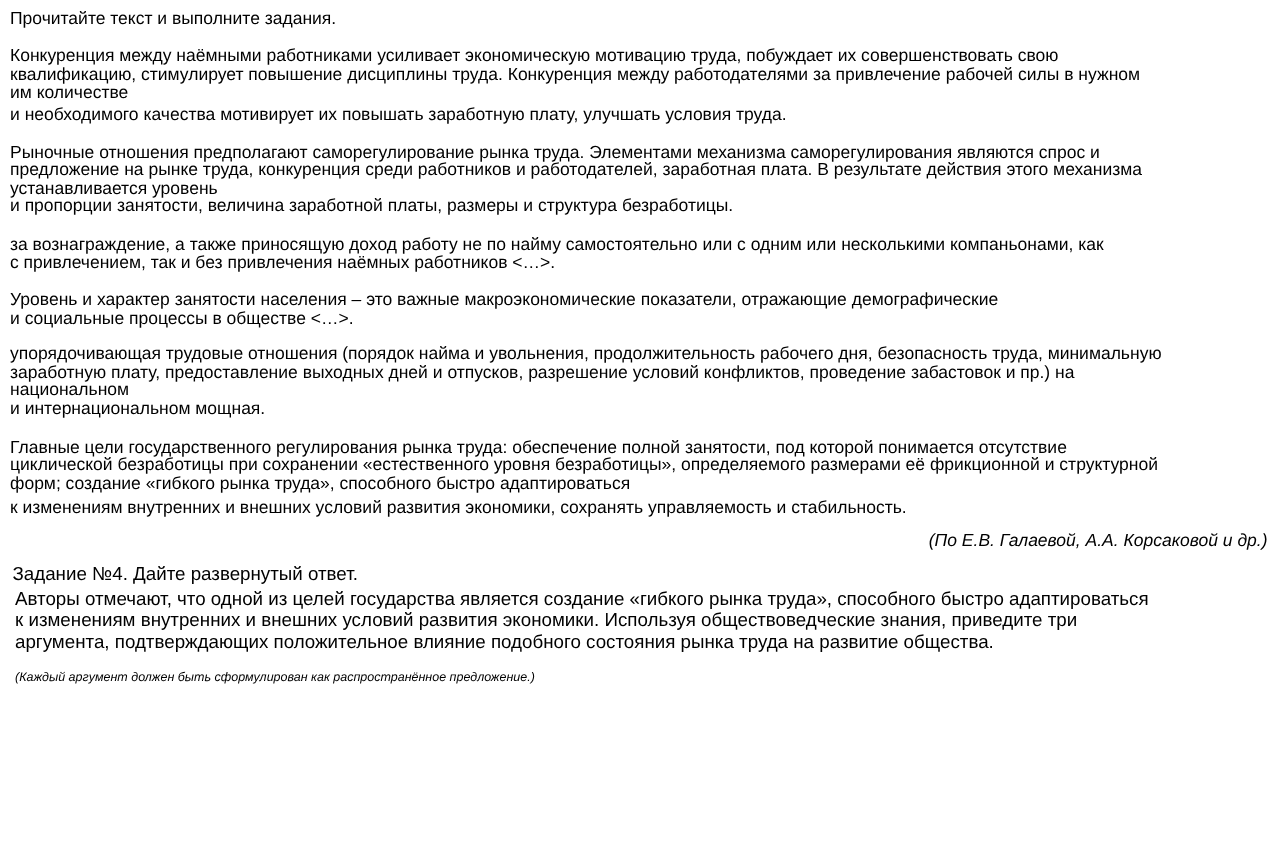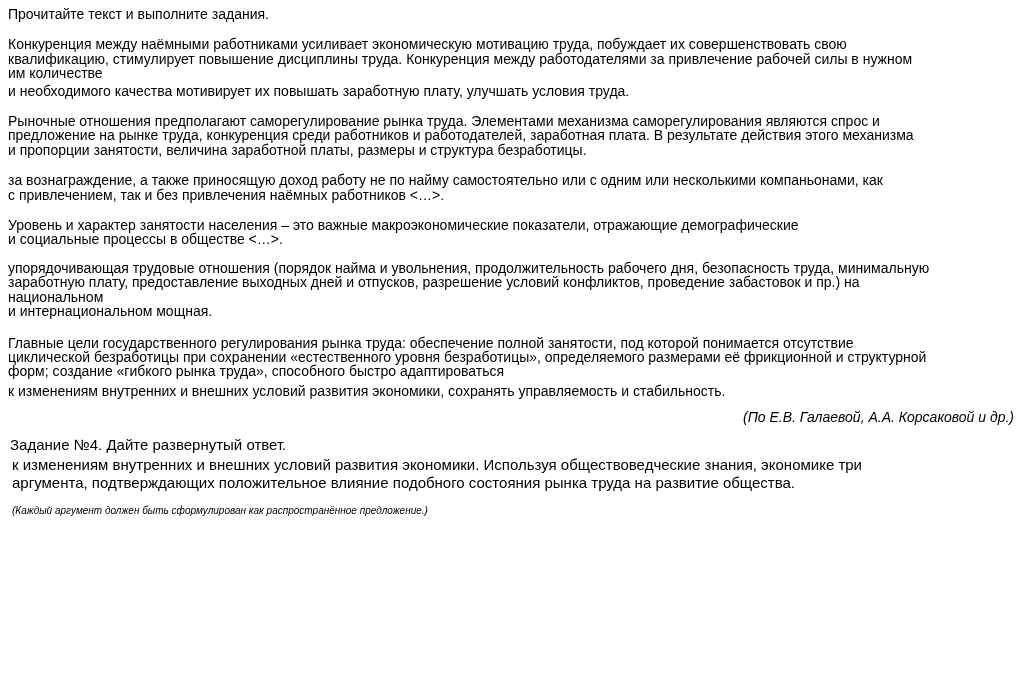--- a/index.html
+++ b/index.html
@@ -72,20 +72,21 @@
   <div class="para">
     <div class="line">Конкуренция между наёмными работниками усиливает экономическую мотивацию труда, побуждает их совершенствовать свою</div>
     <div class="line">квалификацию, стимулирует повышение дисциплины труда. Конкуренция между работодателями за привлечение рабочей силы в нужном</div>
     <div class="line">им количестве</div>
     <div class="line cont-a">и необходимого качества мотивирует их повышать заработную плату, улучшать условия труда.</div>
   </div>
 
   <div class="para">
     <div class="line">Рыночные отношения предполагают саморегулирование рынка труда. Элементами механизма саморегулирования являются спрос и</div>
     <div class="line">предложение на рынке труда, конкуренция среди работников и работодателей, заработная плата. В результате действия этого механизма</div>
+    <div class="line">устанавливается уровень</div>
     <div class="line">и пропорции занятости, величина заработной платы, размеры и структура безработицы.</div>
   </div>
 
   <div class="para">
     <div class="line">за вознаграждение, а также приносящую доход работу не по найму самостоятельно или с одним или несколькими компаньонами, как</div>
     <div class="line">с привлечением, так и без привлечения наёмных работников &lt;…&gt;.</div>
   </div>
 
   <div class="para">
     <div class="line">Уровень и характер занятости населения – это важные макроэкономические показатели, отражающие демографические</div>
@@ -104,19 +105,20 @@
     <div class="line">циклической безработицы при сохранении «естественного уровня безработицы», определяемого размерами её фрикционной и структурной</div>
     <div class="line">форм; создание «гибкого рынка труда», способного быстро адаптироваться</div>
     <div class="line cont-b">к изменениям внутренних и внешних условий развития экономики, сохранять управляемость и стабильность.</div>
   </div>
 
   <div class="attribution">(По Е.В. Галаевой, А.А. Корсаковой и др.)</div>
 
   <div class="task-title">Задание №4. Дайте развернутый ответ.</div>
 
   <div class="task-para">
-    <div class="task-line">к изменениям внутренних и внешних условий развития экономики. Используя обществоведческие знания, экономике три</div>
+    <div class="task-line">Авторы отмечают, что одной из целей государства является создание «гибкого рынка труда», способного быстро адаптироваться</div>
+    <div class="task-line">к изменениям внутренних и внешних условий развития экономики. Используя обществоведческие знания, приведите три</div>
     <div class="task-line">аргумента, подтверждающих положительное влияние подобного состояния рынка труда на развитие общества.</div>
   </div>
 
   <div class="task-note">(Каждый аргумент должен быть сформулирован как распространённое предложение.)</div>
 
 </div>
 
 </body></html>

